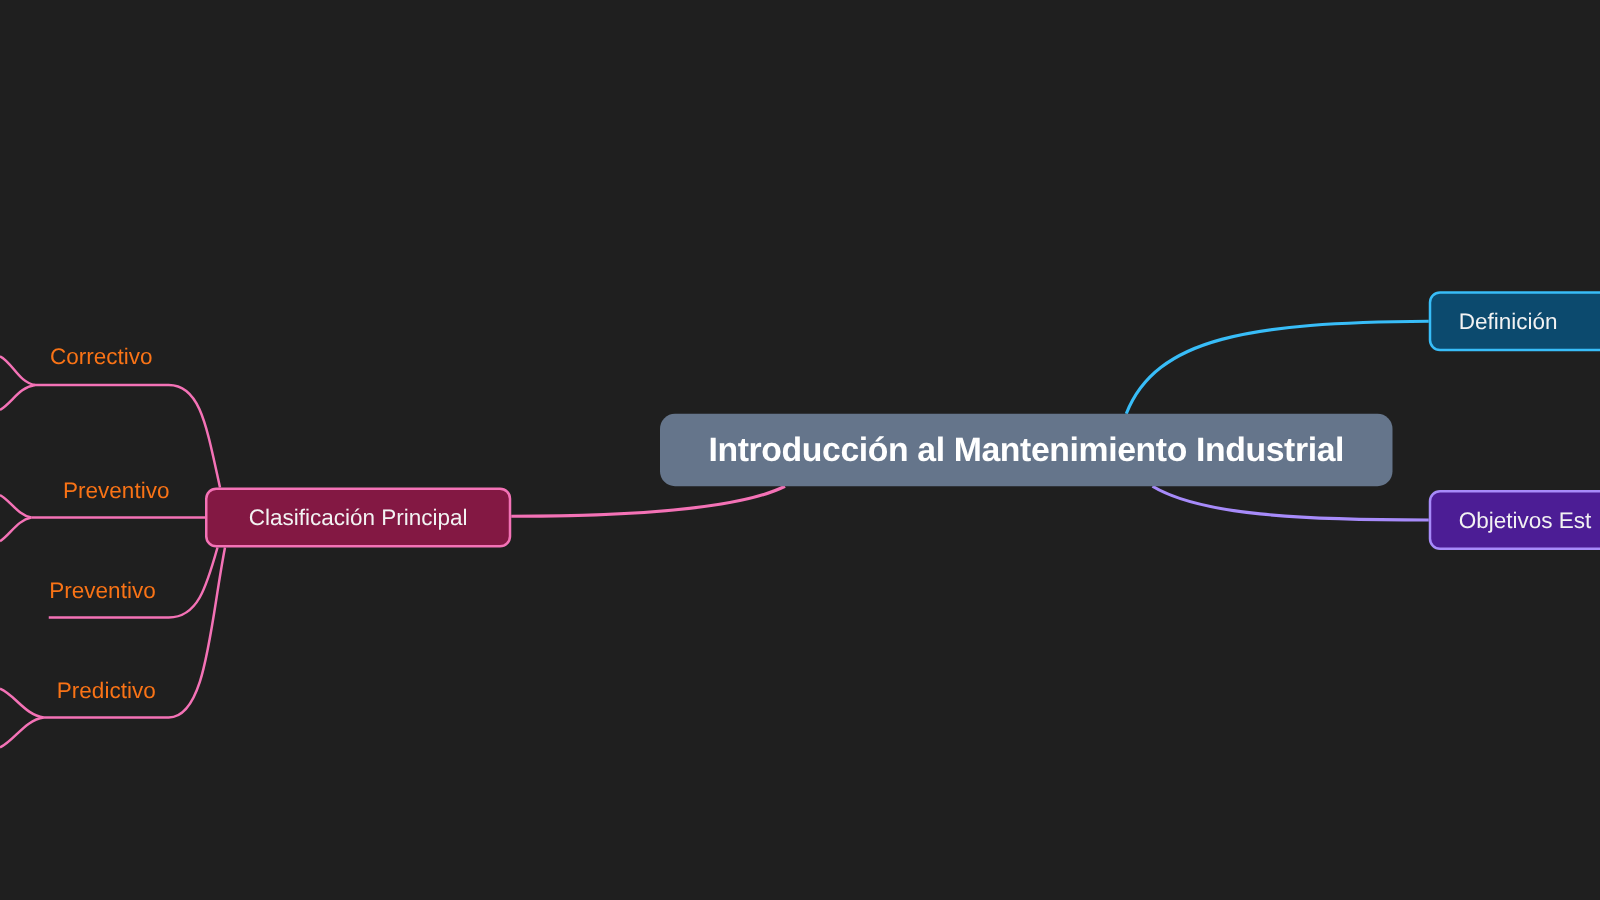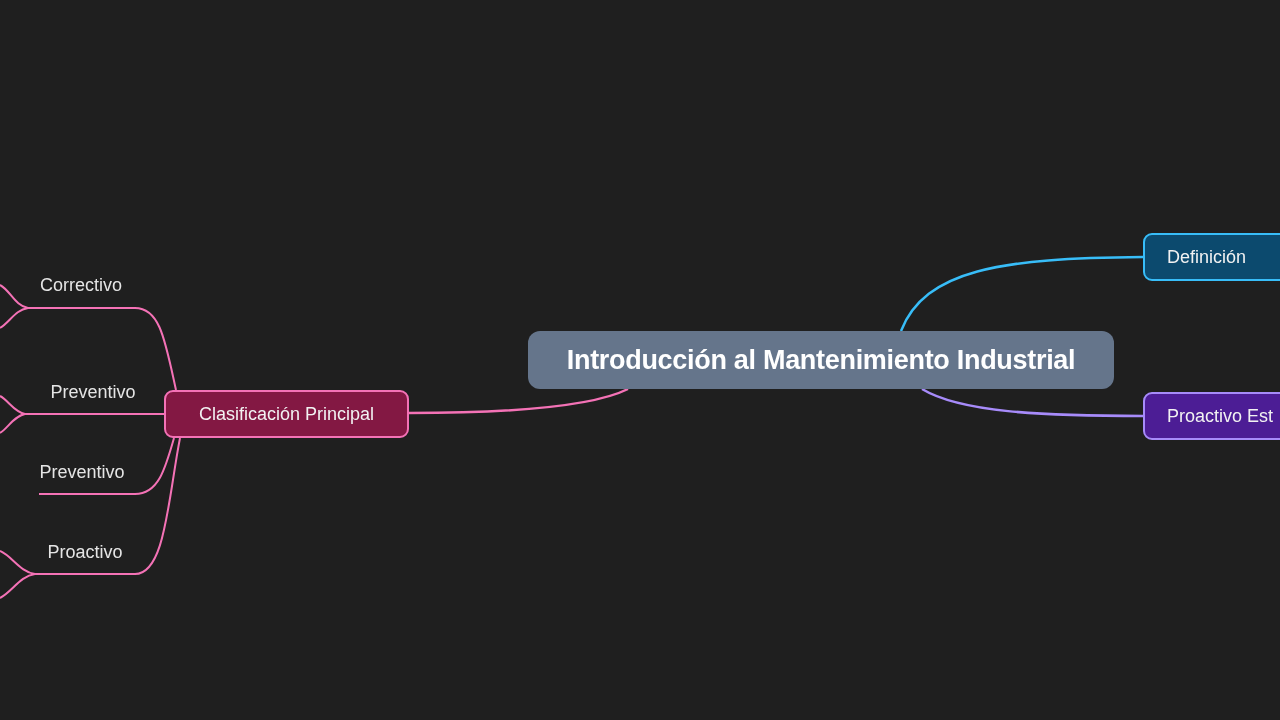--- a/index.html
+++ b/index.html
@@ -44,21 +44,21 @@
     background: #0c4a6e; border-color: #38bdf8;
     justify-content: flex-start;
   }
   .branch-objetivos {
     left: 1143px; top: 392px; width: 200px;
     background: #4c1d95; border-color: #a78bfa;
     justify-content: flex-start;
   }
   .leaf {
     position: absolute;
-    color: #e5e5e5;
+    color: #f97316;
     font-size: 18px;
     white-space: nowrap;
     cursor: pointer;
     transform: translateX(-50%);
   }
 </style>
 </head>
 <body>
 
 <div id="canvas">
@@ -93,29 +93,29 @@
 
   <div class="node branch branch-clasificacion">
     <span>Clasificación Principal</span>
   </div>
 
   <div class="node branch branch-definicion">
     <span>Definición</span>
   </div>
 
   <div class="node branch branch-objetivos">
-    <span>Proactivo Est</span>
+    <span>Objetivos Est</span>
   </div>
 
   <div class="leaf" style="left:81px; top:275px;">
     <span>Correctivo</span>
   </div>
   <div class="leaf" style="left:80px; top:382px;margin-left:13px;">
     <span>Preventivo</span>
   </div>
   <div class="leaf" style="left:82px; top:462px;">
     <span>Preventivo</span>
   </div>
   <div class="leaf" style="left:85px; top:542px;">
-    <span>Proactivo</span>
+    <span>Predictivo</span>
   </div>
 
 </div>
 
 </body></html>

